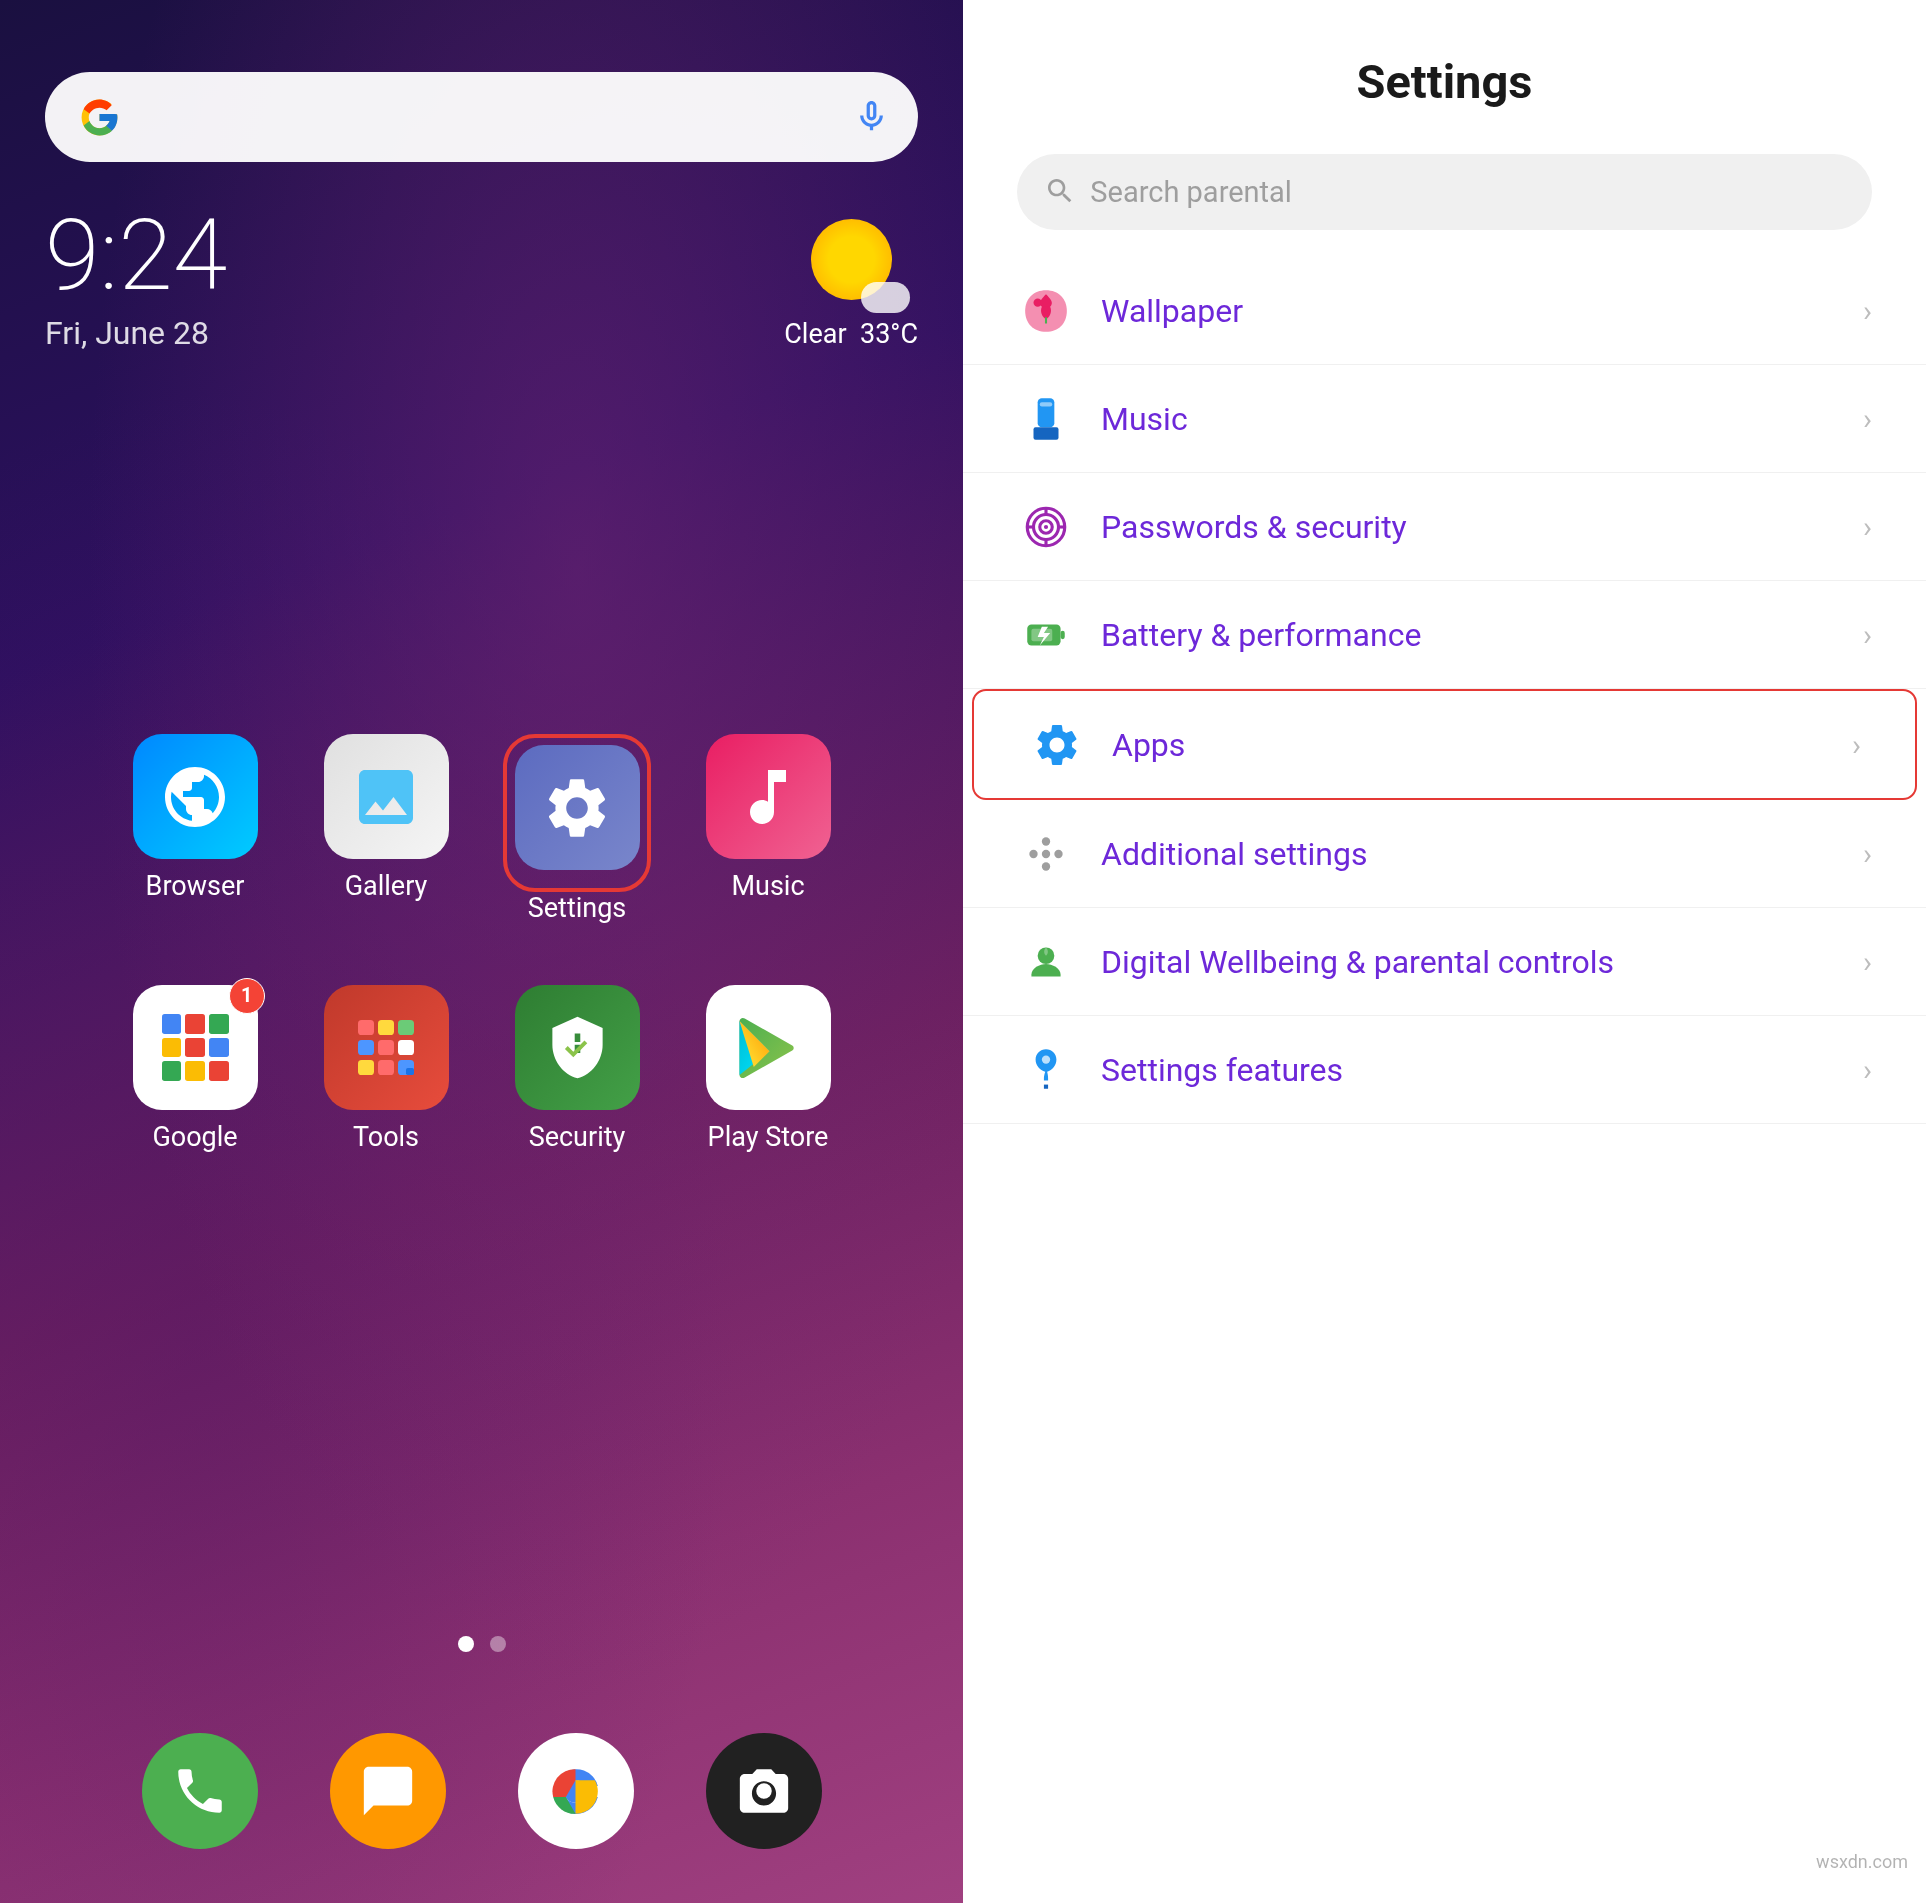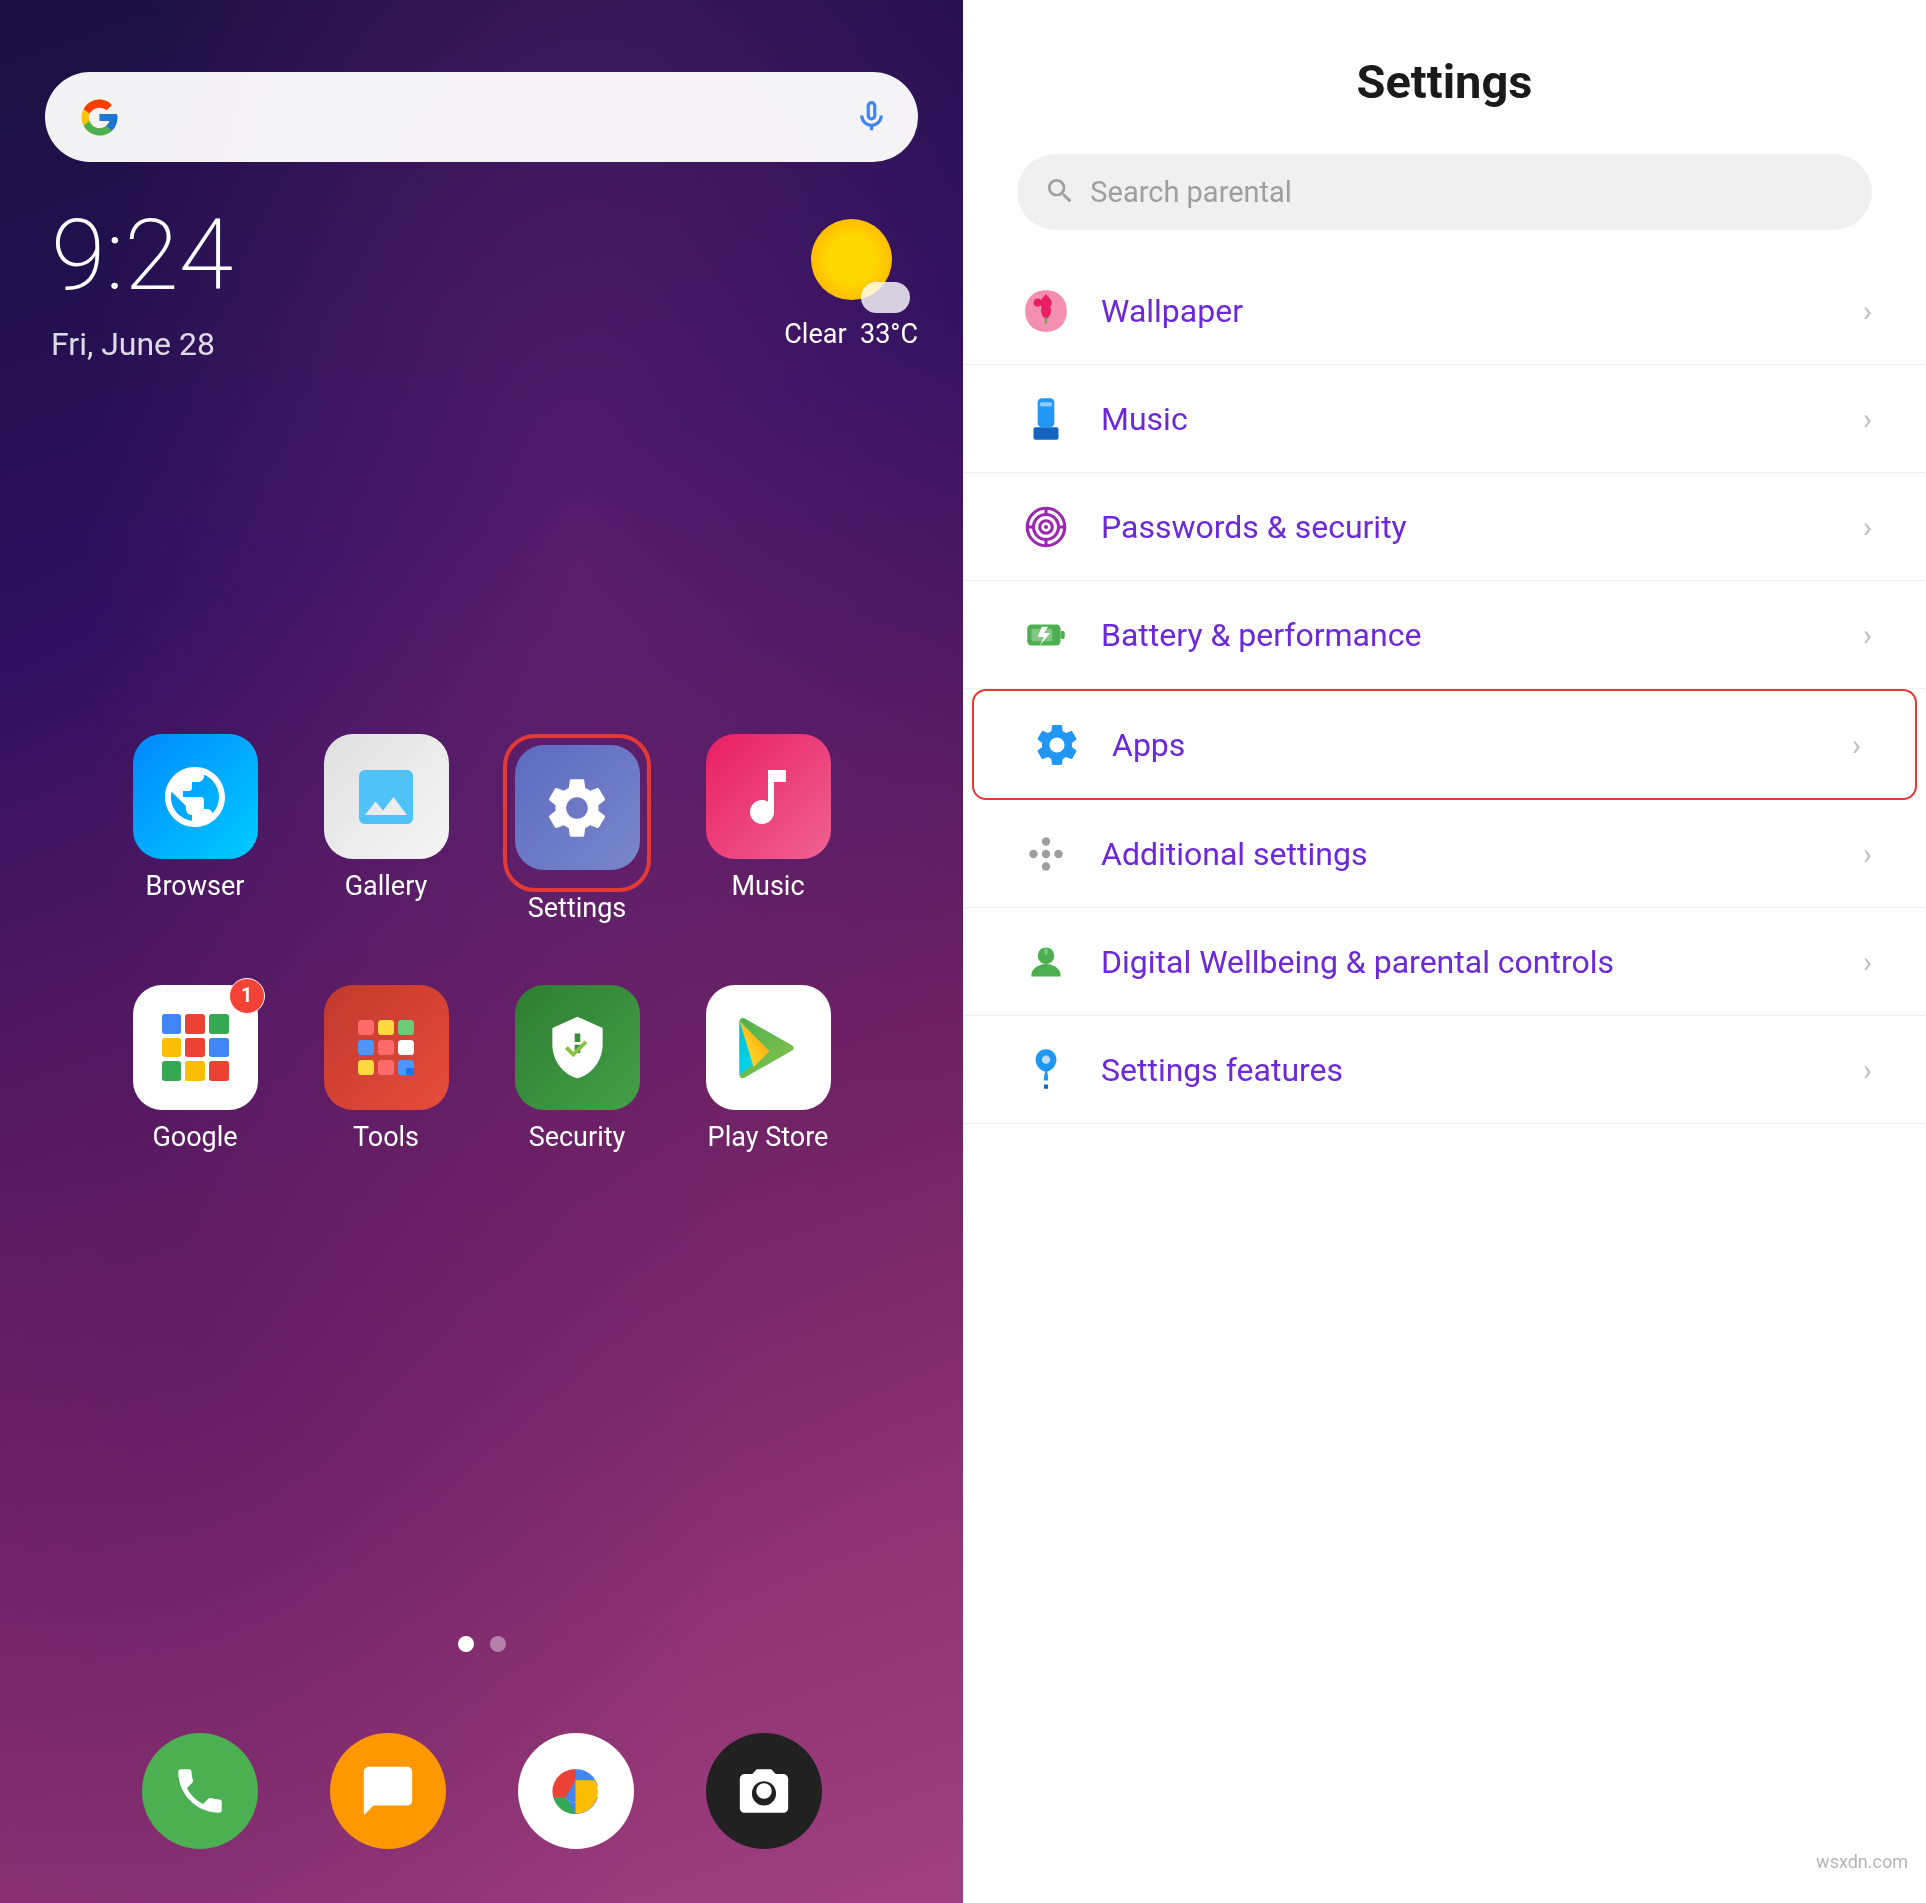--- a/index.html
+++ b/index.html
@@ -52,35 +52,35 @@
       align-items: center;
       justify-content: center;
       font-size: 38px;
       font-weight: bold;
     }
 
     
     .time-display {
       position: absolute;
       top: 206px;
-      left: 51px;
+      left: 45px;
       color: white;
     }
 
     .time-text {
       font-size: 99px;
       font-weight: 200;
       line-height: 1;
       color: white;
     }
 
     .date-text {
       font-size: 32px;
       color: rgba(255,255,255,0.85);
-      margin-top: 20px;
+      margin-top: 9px;
     }
 
     
     .weather-widget {
       position: absolute;
       top: 219px;
       right: 45px;
       display: flex;
       flex-direction: column;
       align-items: center;

